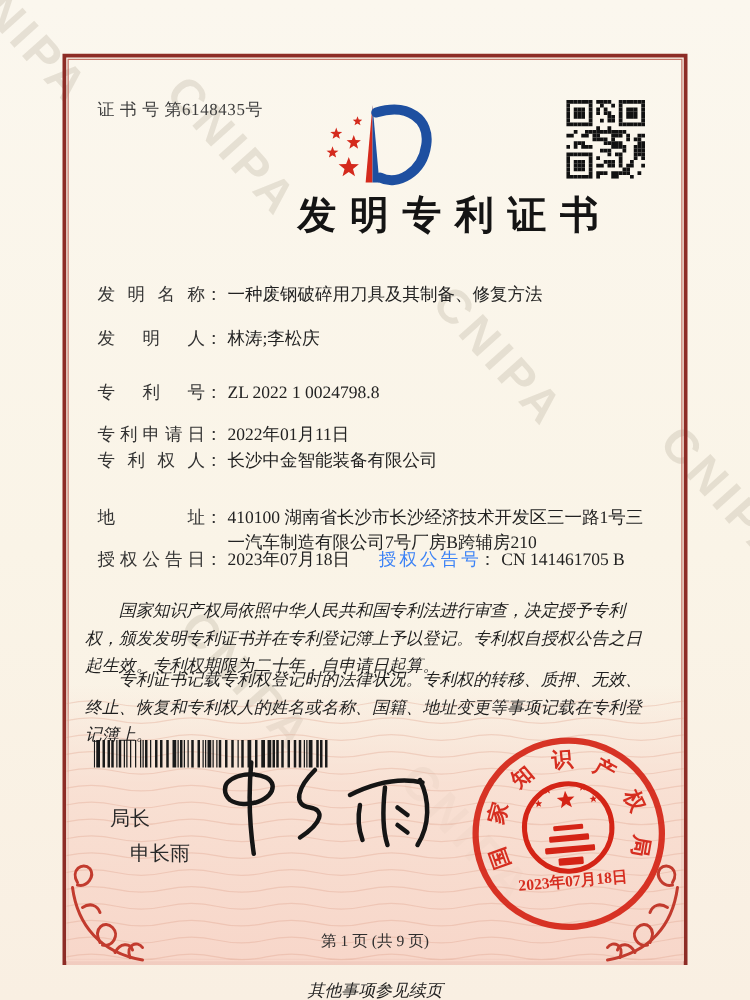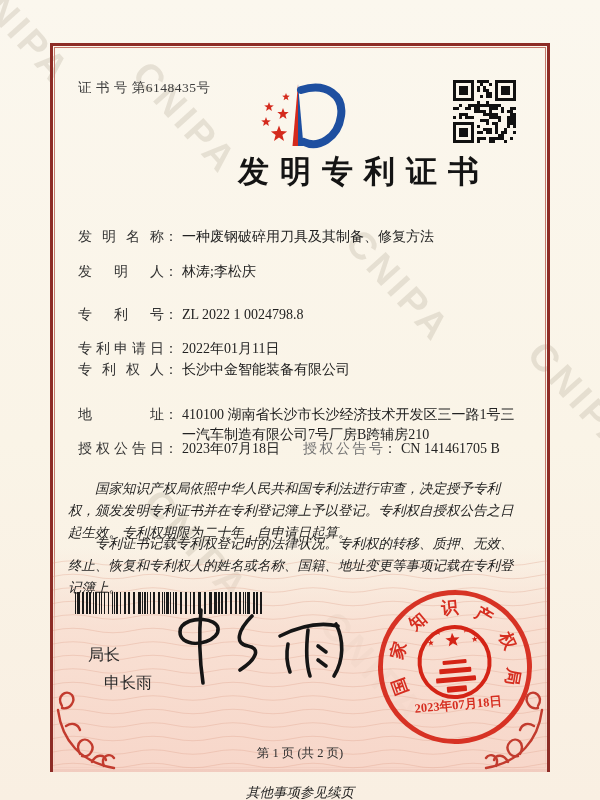--- a/index.html
+++ b/index.html
@@ -25,21 +25,21 @@
     background:linear-gradient(180deg,rgba(250,231,219,0) 0%,rgba(248,219,206,0.75) 35%,rgba(247,213,200,0.95) 100%);}
   .pink svg{position:absolute;left:0;bottom:0;opacity:.65;}
   
   .cert-no{left:78px;top:79px;font-size:13.5px;color:#3c3c3c;z-index:3;letter-spacing:.5px;}
   .logo{left:251px;top:82px;z-index:3;}
   .qr{left:453px;top:80px;z-index:3;}
   .title{left:50px;top:151px;width:440px;text-align:right;font-size:31px;font-weight:bold;
     letter-spacing:11px;text-indent:11px;color:#141414;z-index:3;}
   .row{position:absolute;left:78px;width:450px;font-size:14px;color:#262626;z-index:3;line-height:1.45;}
   .lbl{display:inline-block;width:86px;text-align:justify;text-align-last:justify;vertical-align:top;color:#333;}
-  .lbl2{display:inline-block;width:80px;text-align:justify;text-align-last:justify;vertical-align:top;color:#737373;}
+  .lbl2{display:inline-block;width:80px;text-align:justify;text-align-last:justify;vertical-align:top;color:#3b82f6;}
   .colon{vertical-align:top;color:#333;}
   .val{display:inline-block;vertical-align:top;margin-left:4px;max-width:342px;color:#222;}
   .pair2{position:absolute;left:225px;top:0;}
   .para{position:absolute;left:68px;width:446px;font-size:13.5px;font-style:italic;line-height:1.62;
     text-indent:2em;color:#1e1e1e;z-index:3;}
   .barcode{left:75px;top:592px;z-index:3;}
   .sig-label{font-family:"Liberation Sans","DejaVu Sans",sans-serif;font-size:16px;color:#2a2a2a;z-index:4;}
   .signature{left:168px;top:606px;z-index:4;}
   .seal{left:378px;top:590px;width:154px;height:154px;z-index:5;transform:rotate(-5deg);}
   .seal-ring{position:absolute;inset:0;border:5px solid rgba(212,36,22,0.92);border-radius:50%;}
@@ -463,14 +463,14 @@
   <g fill="none" stroke="#c23b2e" stroke-width="2.4" stroke-linecap="round">
     <path d="M4,26 C8,56 26,78 60,84"></path>
     <path d="M8,22 C2,12 12,5 18,11 C22,17 16,26 8,24"></path>
     <path d="M26,70 C20,58 30,52 36,58 C42,64 36,74 28,72"></path>
     <path d="M50,82 C46,72 56,68 60,74"></path>
     <path d="M12,42 C18,38 24,40 26,46"></path>
     <path d="M38,78 C42,70 50,70 52,76"></path>
   </g>
 </svg>
 
-<div class="abs page-num">第 1 页 (共 2 页)</div>
+<div class="abs page-num">第 1 页 (共 9 页)</div>
 <div class="abs cont-note">其他事项参见续页</div>
 
 </body></html>

